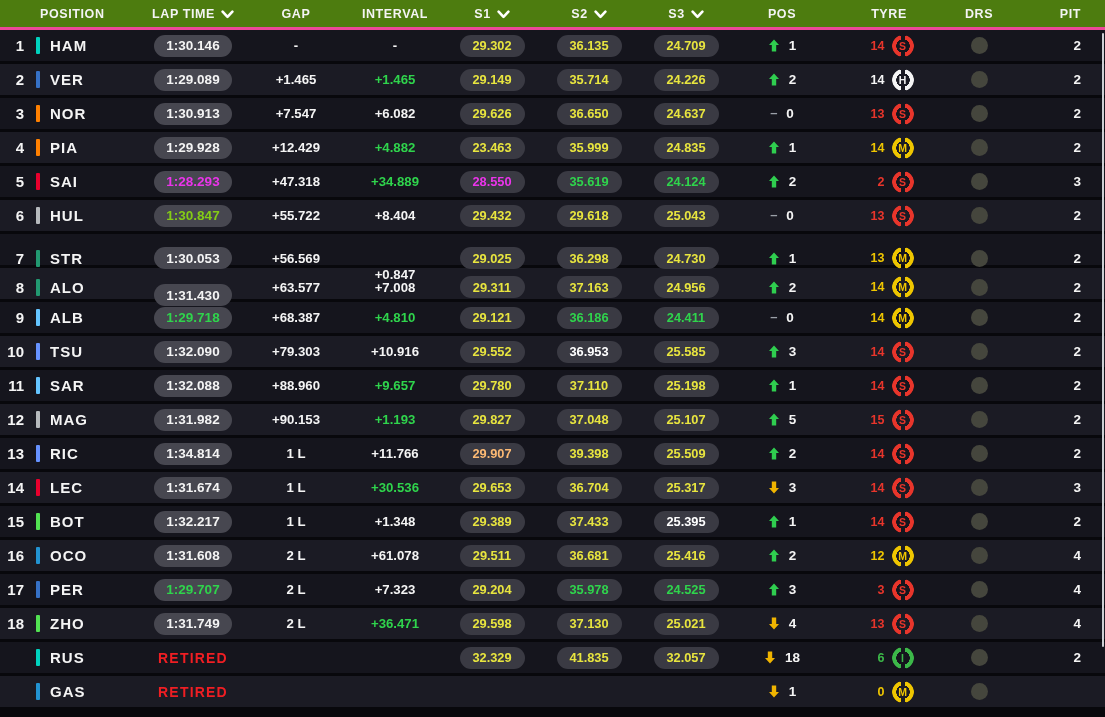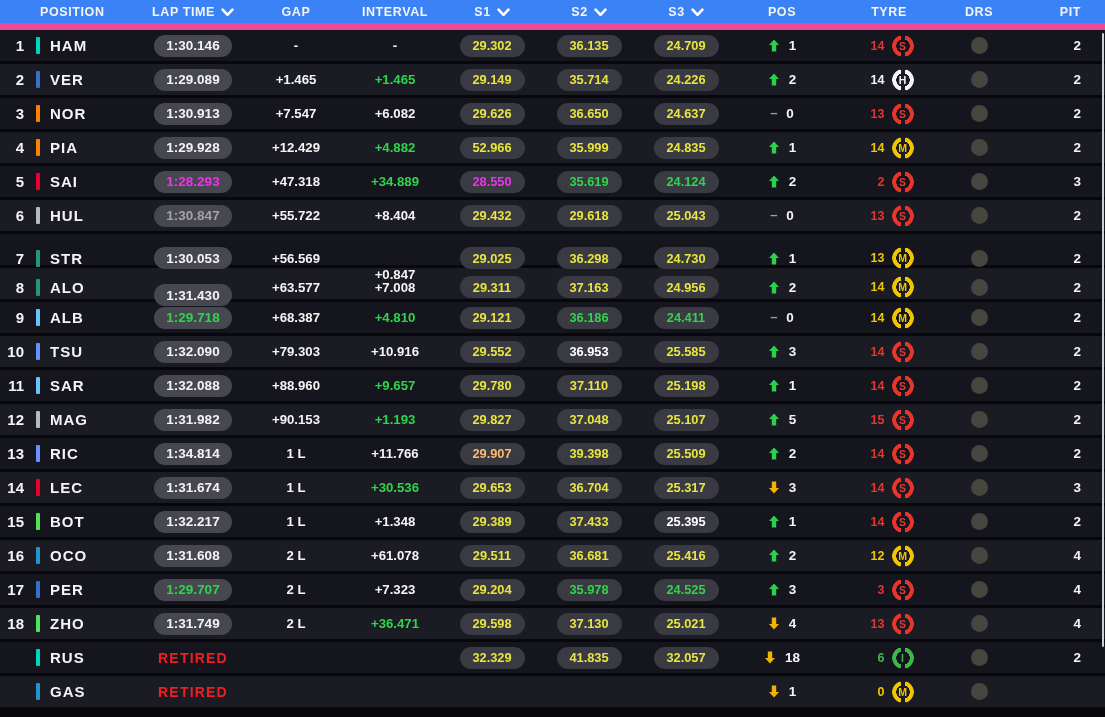--- a/index.html
+++ b/index.html
@@ -1,22 +1,22 @@
 <!DOCTYPE html>
 <html><head>
 <meta charset="utf-8">
 <style>
   html,body{margin:0;padding:0;background:#08080C;}
   body{width:1105px;height:717px;overflow:hidden;position:relative;
        font-family:"Liberation Sans","DejaVu Sans",sans-serif;color:#F4F4F4;}
   .app{position:absolute;inset:0;}
   
   .hdr{display:grid;grid-template-columns:140px 106px 100px 98px 96px 98px 96px 96px 118px 62px 1fr;
-       height:30px;background:#3b82f6;align-items:center;box-sizing:border-box;
-       border-bottom:7px solid #ec4899;font-size:12.5px;font-weight:700;letter-spacing:.6px;}
+       height:30px;background:#4d7c0f;align-items:center;box-sizing:border-box;
+       border-bottom:3px solid #ec4899;font-size:12.5px;font-weight:700;letter-spacing:.6px;}
   .hcell{display:flex;align-items:center;justify-content:center;gap:6px;white-space:nowrap;}
   .hcol-position{justify-content:flex-start;padding-left:40px;}
   .hcol-pit{justify-content:flex-end;padding-right:24px;}
   .hcell svg{display:block;margin-top:1px;}
   
   .row{display:grid;grid-template-columns:36px 14px 90px 106px 100px 98px 96px 98px 96px 96px 118px 62px 1fr;
        align-items:center;height:34px;box-sizing:border-box;border-bottom:3px solid #08080C;}
   .row.odd{background:#15151D;}
   .row.even{background:#1B1B24;}
   .cell{display:flex;align-items:center;justify-content:center;white-space:nowrap;}
@@ -205,21 +205,21 @@
         <div class="cell c-bar">
           <span class="teambar" style="background: rgb(255, 128, 0);"></span>
         </div>
         <div class="cell c-drv">PIA</div>
         <div class="cell">
           <span class="pill pill-lap" style="color: rgb(244, 244, 244);">1:29.928</span>
         </div>
         <div class="cell c-gap">+12.429</div>
         <div class="cell c-int" style="color: rgb(47, 212, 76);">+4.882</div>
         <div class="cell">
-          <span class="pill pill-sec" style="color: rgb(232, 229, 63);">52.966</span>
+          <span class="pill pill-sec" style="color: rgb(232, 229, 63);">23.463</span>
         </div>
         <div class="cell">
           <span class="pill pill-sec" style="color: rgb(232, 229, 63);">35.999</span>
         </div>
         <div class="cell">
           <span class="pill pill-sec" style="color: rgb(232, 229, 63);">24.835</span>
         </div>
         <div class="cell c-pc">
           <svg width="12" height="13" viewBox="0 0 12 13">
             <path d="M6 0.5 L11 6 H8.2 V12.5 H3.8 V6 H1 Z" fill="#2FCE4F"></path>
@@ -270,21 +270,21 @@
         </div>
         <div class="cell c-pit">3</div>
       </div>
       <div class="row even">
         <div class="cell c-pos">6</div>
         <div class="cell c-bar">
           <span class="teambar" style="background: rgb(182, 186, 189);"></span>
         </div>
         <div class="cell c-drv">HUL</div>
         <div class="cell">
-          <span class="pill pill-lap" style="color: #a3a3a3;">1:30.847</span>
+          <span class="pill pill-lap" style="color: #84cc16;">1:30.847</span>
         </div>
         <div class="cell c-gap">+55.722</div>
         <div class="cell c-int" style="color: rgb(244, 244, 244);">+8.404</div>
         <div class="cell">
           <span class="pill pill-sec" style="color: rgb(232, 229, 63);">29.432</span>
         </div>
         <div class="cell">
           <span class="pill pill-sec" style="color: rgb(232, 229, 63);">29.618</span>
         </div>
         <div class="cell">

